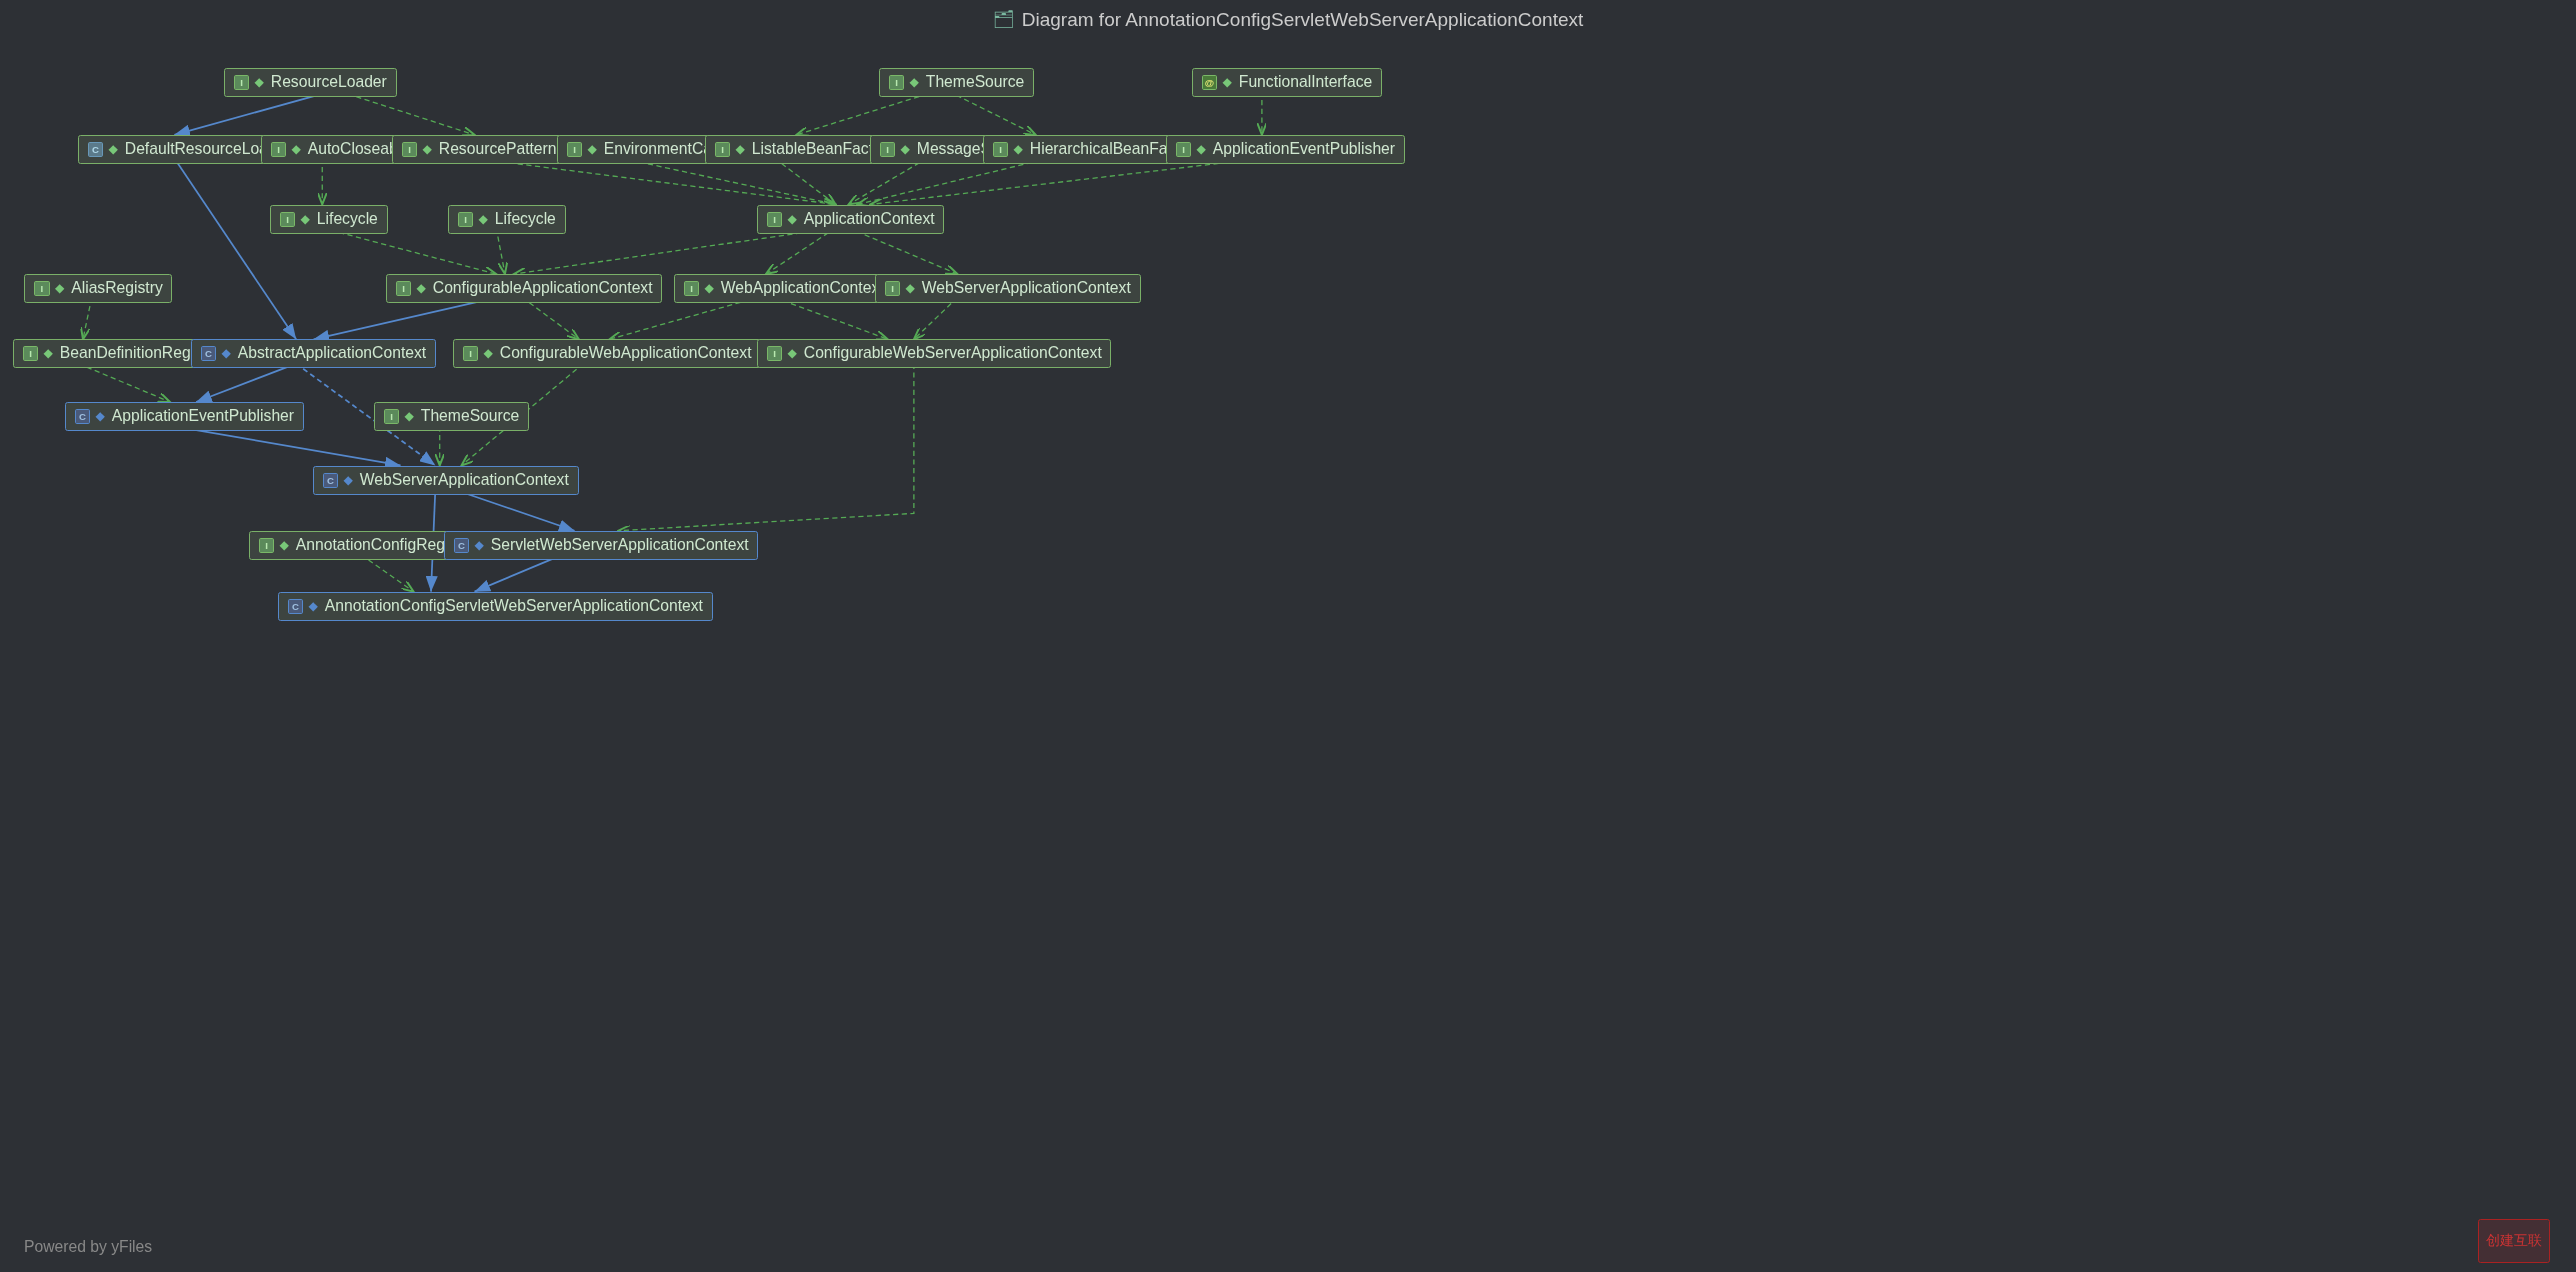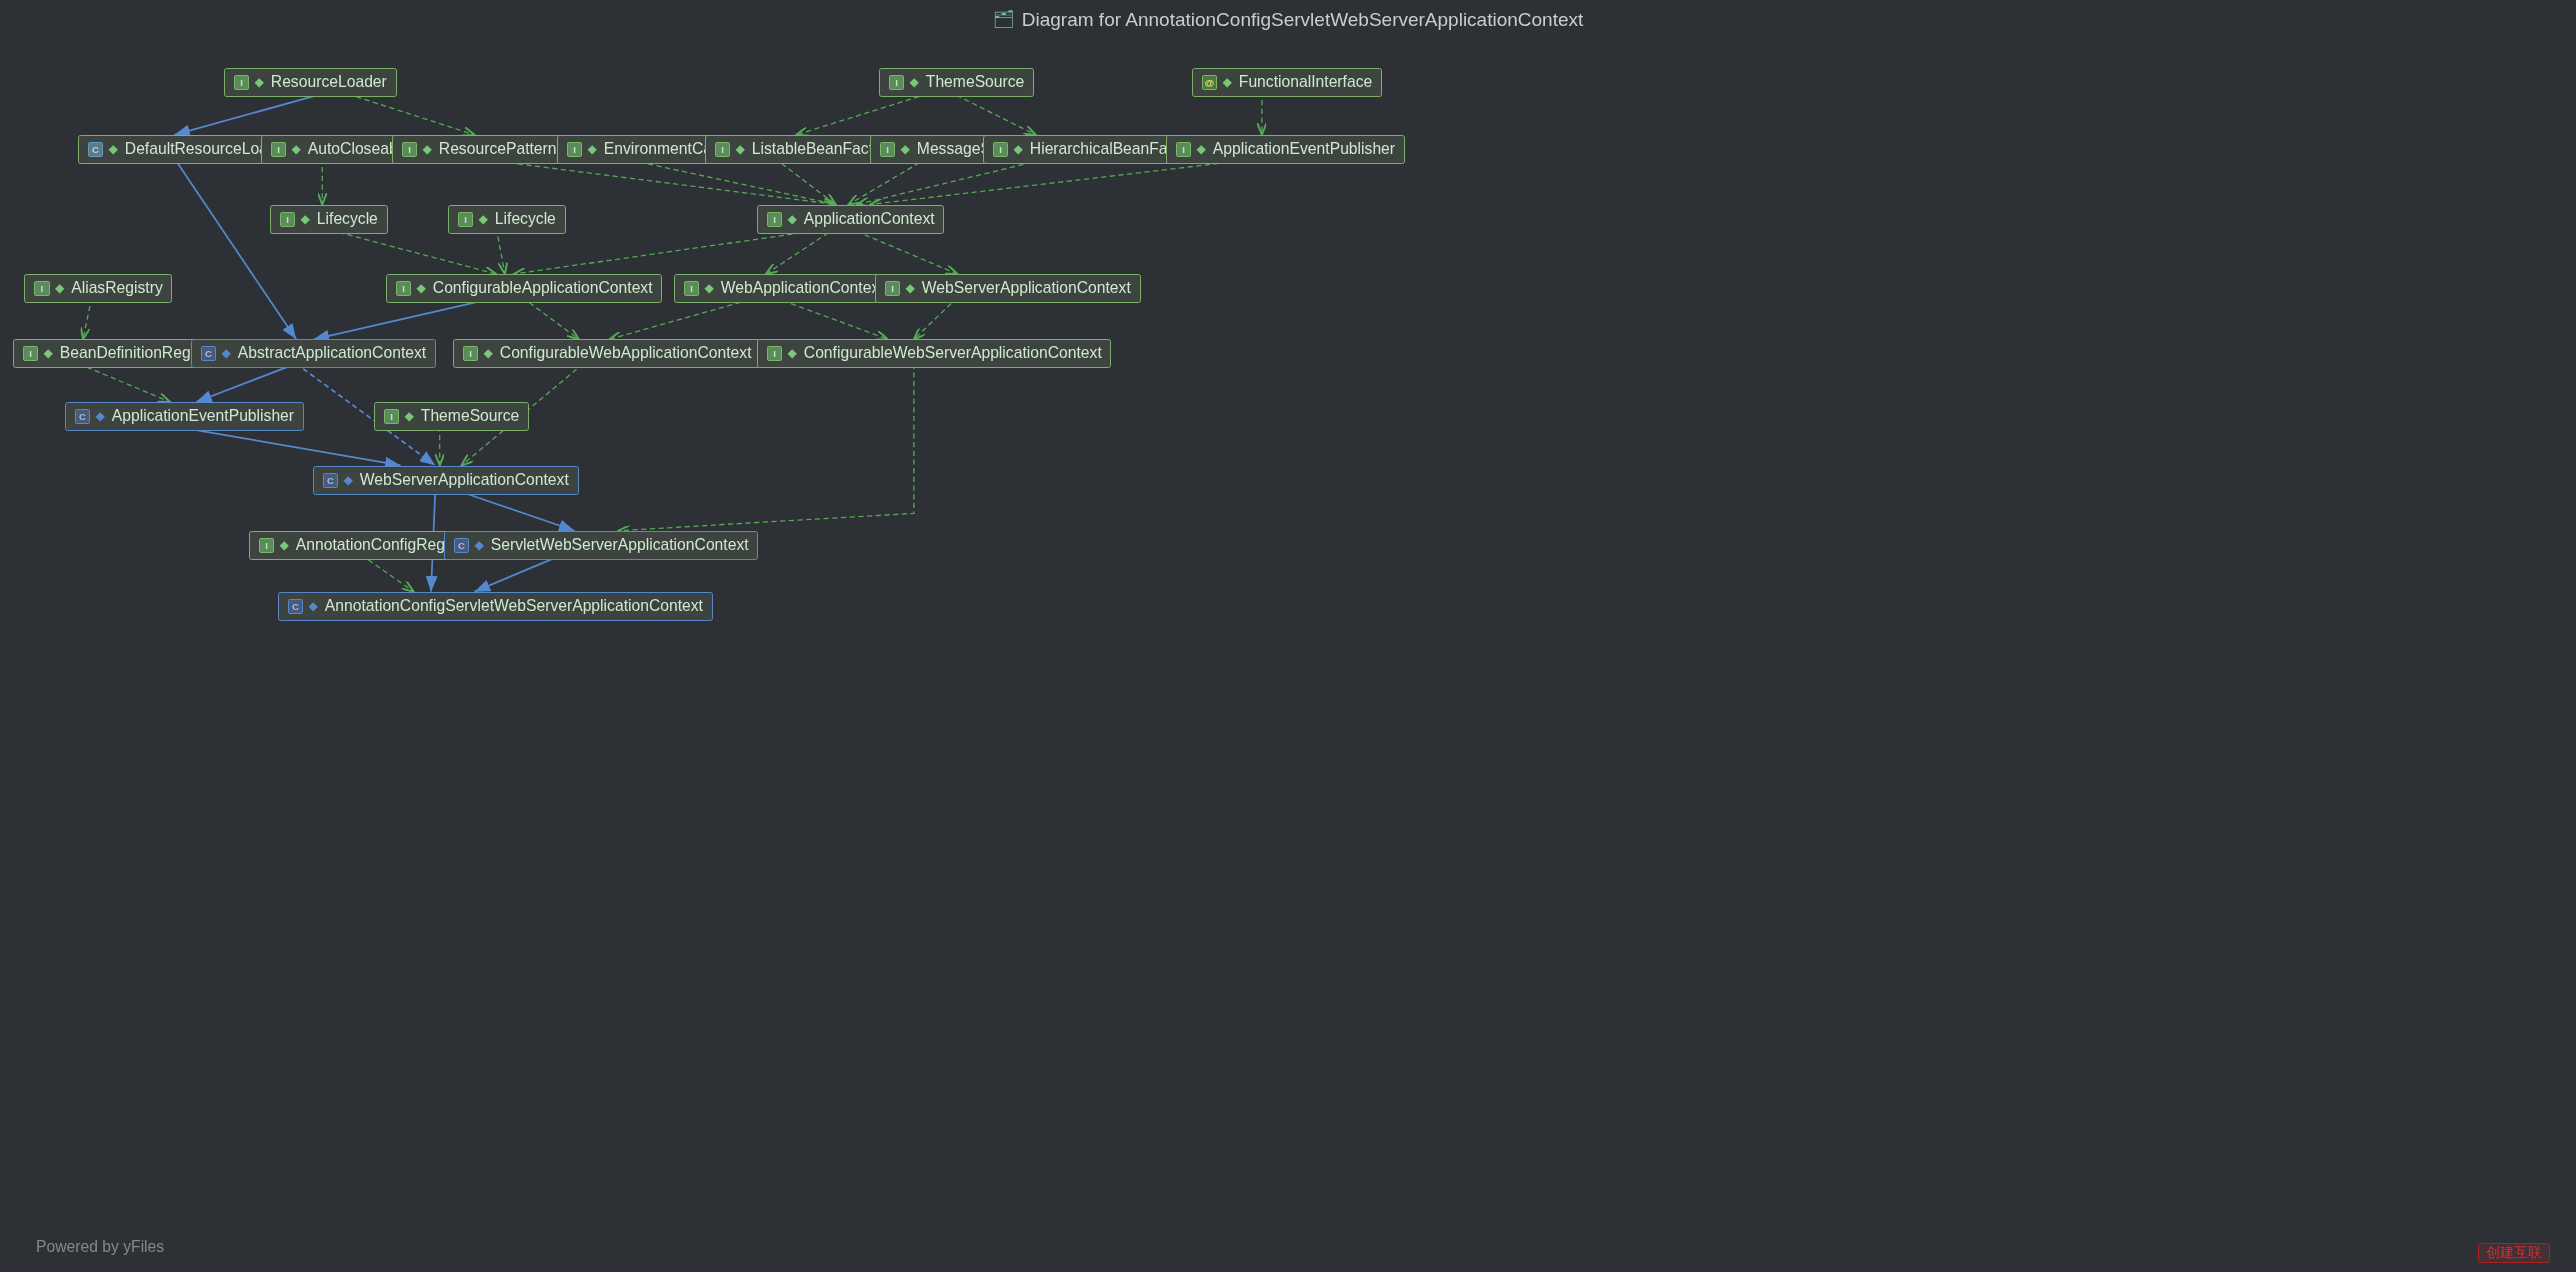--- a/index.html
+++ b/index.html
@@ -98,34 +98,34 @@
 
     .node-bullet {
       color: #78c878;
       font-size: 12.2px;
       margin-right: 1.7px;
     }
 
     .footer {
       position: absolute;
       bottom: 15.7px;
-      left: 36px;
+      left: 24px;
       color: #888;
       font-size: 15.7px;
     }
 
     .watermark {
       position: absolute;
       bottom: 8.7px;
       right: 26px;
       color: #cc3333;
       font-size: 14px;
       background: rgba(200,50,50,0.15);
       border: 0.9px solid #aa2222;
-      padding: 0 7px;
+      padding: 12px 7px;
       border-radius: 2.6px;
     }
   </style>
 </head>
 <body>
 
 <div class="title-bar">
   <span class="title-icon">🗂</span>
   <span>Diagram for AnnotationConfigServletWebServerApplicationContext</span>
 </div>

